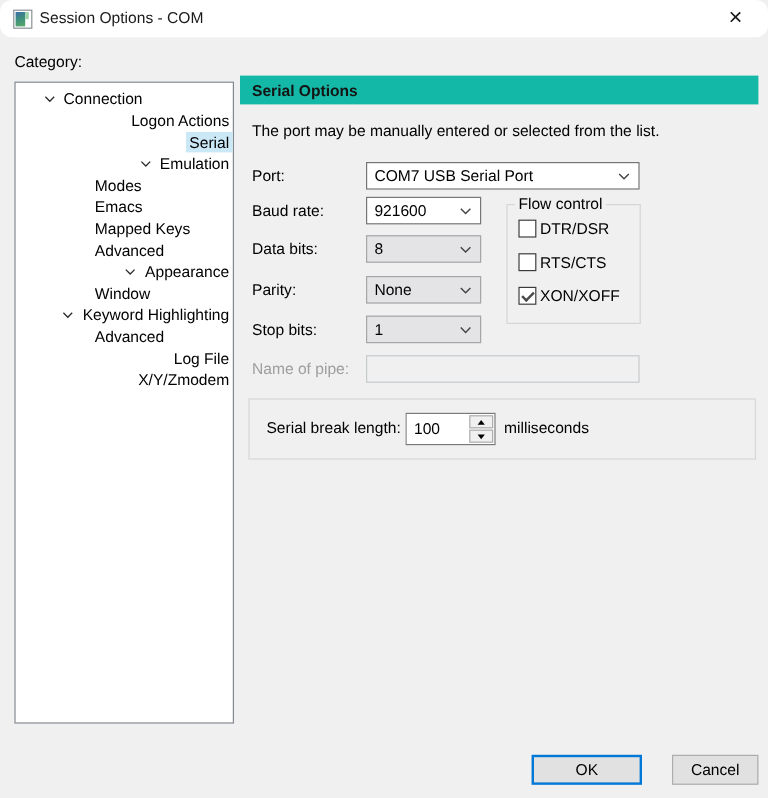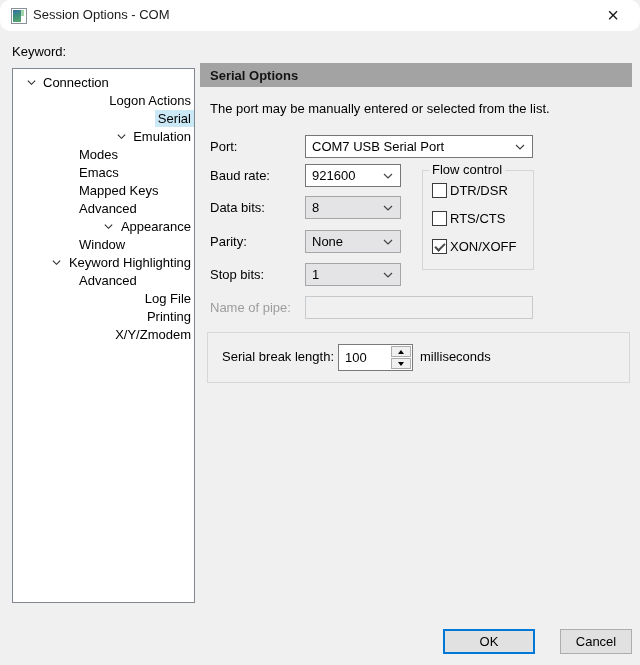--- a/index.html
+++ b/index.html
@@ -20,30 +20,30 @@
   .title-text { position:absolute; left:33px; top:7px; font-size:13px; color:#1a1a1a; }
   .close-btn { position:absolute; right:8px; top:2px; width:38px; height:27px;
                display:flex; align-items:center; justify-content:center;
                font-size:20px; font-weight:300; color:#1a1a1a; cursor:default; }
 
   
   .category-label { position:absolute; left:12px; top:44px; }
   .tree { position:absolute; left:12px; top:68px; width:183px; height:535px;
           background:#ffffff; border:1px solid #82888f; padding-top:4px; overflow:hidden; }
   .tree-row { height:18px; display:flex; align-items:center; white-space:nowrap; }
-  .tree-row.lvl0 { padding-left:9px;align-items:center; }
+  .tree-row.lvl0 { padding-left:19px;align-items:center; }
   .tree-row.lvl1 { padding-left:27px;justify-content:flex-end; }
   .tree-row.lvl2 { padding-left:45px; }
   .chev { width:18px; min-width:18px; height:18px; display:flex; align-items:center; justify-content:center; }
   .tree-label { padding:1px 3px; }
   .tree-row.selected .tree-label { background:#cbe8f6; }
 
   
   .section-header { position:absolute; left:200px; top:63px; width:432px; height:24px;
-                    background:#a3a3a3; display:flex; align-items:center;text-align:right; }
+                    background:#14b8a6; display:flex; align-items:center;text-align:right; }
   .section-header span { font-weight:bold; margin-left:10px; color:#141414; }
   .desc { position:absolute; left:210px; top:101px; }
 
   .flabel { position:absolute; left:210px; }
   .flabel.disabled { color:#9d9d9d; }
 
   .combo { position:absolute; height:23px; background:#ffffff; border:1px solid #767676;
            display:flex; align-items:center; padding-left:6px; }
   .combo.gray { background:#e4e4e6; border-color:#a6a6a6; }
   .combo .combo-chev { position:absolute; right:6px; top:50%; transform:translateY(-50%); display:flex; }
@@ -93,21 +93,21 @@
 <body>
 
 <div class="dialog">
 
   <div class="titlebar">
     <div class="app-icon"></div>
     <div class="title-text">Session Options - COM</div>
     <div class="close-btn">×</div>
   </div>
 
-  <div class="category-label">Keyword:</div>
+  <div class="category-label">Category:</div>
 
   <div class="tree">
     <div class="tree-row lvl0">
       <span class="chev">
           <svg width="11" height="11" viewBox="0 0 12 12">
             <path d="M2 4l4 4 4-4" fill="none" stroke="#2b2b2b" stroke-width="1.2"></path>
           </svg>
         </span>
       <span class="tree-label">Connection</span>
     </div>
@@ -163,24 +163,20 @@
         </span>
       <span class="tree-label">Keyword Highlighting</span>
     </div>
     <div class="tree-row lvl2">
       <span class="chev"></span>
       <span class="tree-label">Advanced</span>
     </div>
     <div class="tree-row lvl1">
       <span class="chev"></span>
       <span class="tree-label">Log File</span>
-    </div>
-    <div class="tree-row lvl1">
-      <span class="chev"></span>
-      <span class="tree-label">Printing</span>
     </div>
     <div class="tree-row lvl1">
       <span class="chev"></span>
       <span class="tree-label">X/Y/Zmodem</span>
     </div>
   </div>
 
   <div class="section-header">
     <span>Serial Options</span>
   </div>

